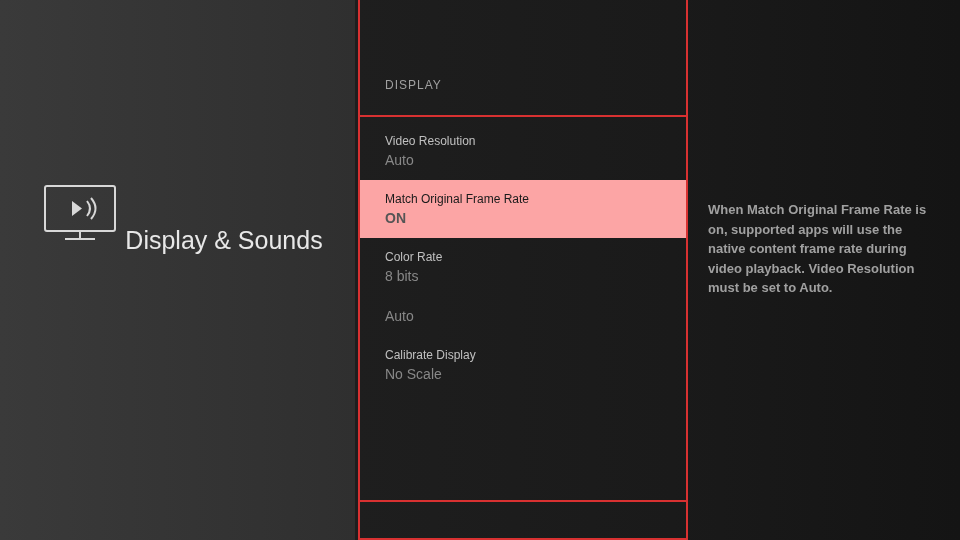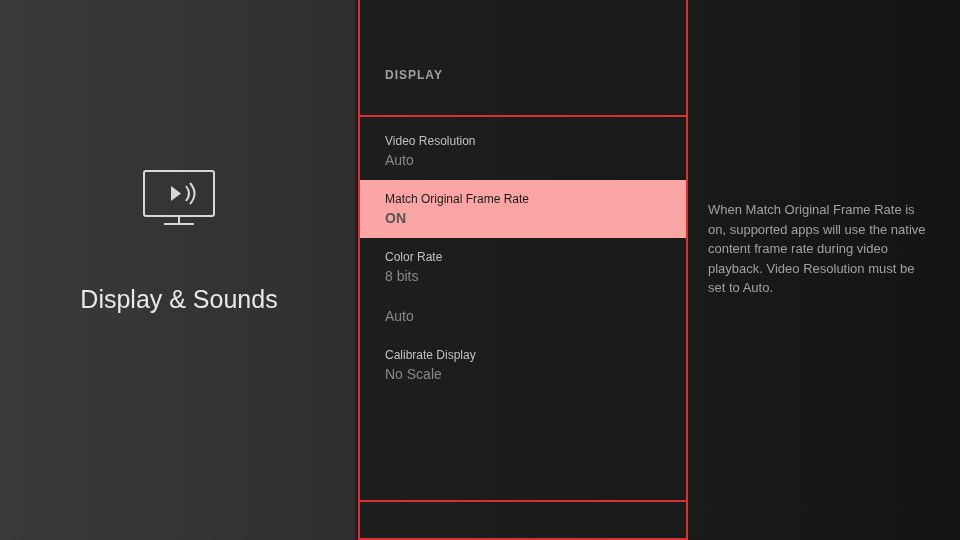--- a/index.html
+++ b/index.html
@@ -11,21 +11,20 @@
       width: 960px;
       height: 540px;
       font-family: -apple-system, BlinkMacSystemFont, 'Segoe UI', Arial, sans-serif;
       background: linear-gradient(to right, #3a3a3a 0%, #2f2f2f 37%, #1e1e1e 37%, #1a1a1a 70%, #141414 100%);
       display: flex;
       overflow: hidden;
     }
     .left-panel {
       width: 358px;
       display: flex;
-      flex-direction: column;
       align-items: center;
       justify-content: center;
       padding-bottom: 60px;
     }
     .icon-container {
       margin-bottom: 50px;
     }
     .page-title {
       color: #e8e8e8;
       font-size: 25px;
@@ -33,26 +32,26 @@
     }
     .middle-panel {
       width: 330px;
       padding-top: 72px;
       border: 2px solid #d83131;
       border-top: none;
       position: relative;
     }
     .section-header {
       position: absolute;
-      top: 68px;
+      top: 78px;
       left: 25px;
       color: #a0a0a0;
       font-size: 12px;
       letter-spacing: 1px;
-      font-weight: 700;
+      font-weight: 400;
     }
     .border-overlay {
       position: absolute;
       top: 115px;
       left: -2px;
       right: -2px;
       bottom: 36px;
       border: 2px solid #d83131;
       pointer-events: none;
     }
@@ -84,20 +83,21 @@
       font-weight: bold;
     }
     .right-panel {
       flex: 1;
       padding: 200px 30px 0 20px;
     }
     .description {
       color: #a0a0a0;
       font-size: 13px;
       line-height: 1.5;
+      font-weight: bold;
     }
     svg.tv-icon {
       stroke: #d8d8d8;
       fill: none;
       stroke-width: 2;
     }
   </style>
 </head>
 <body>
 

